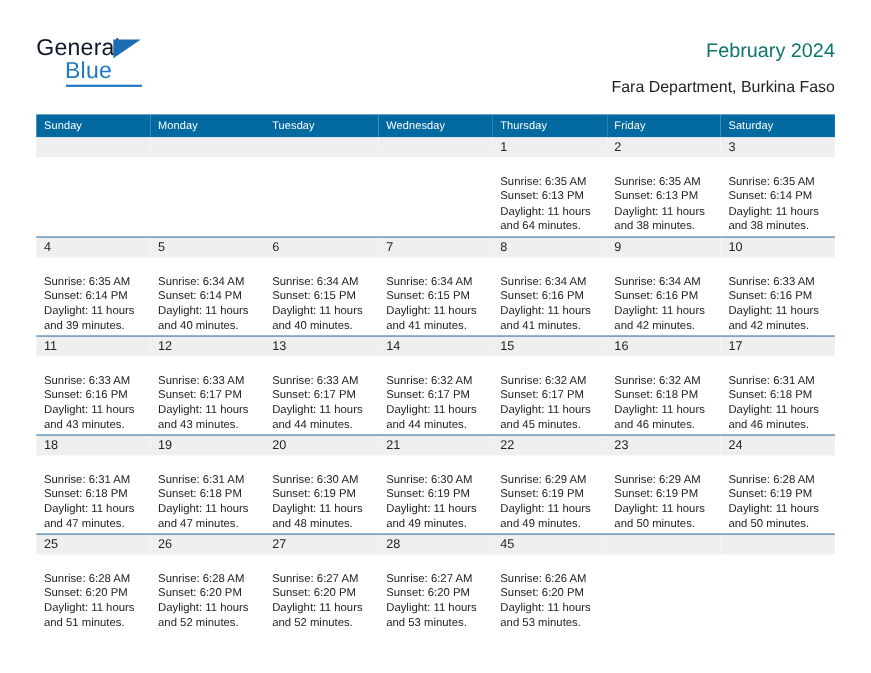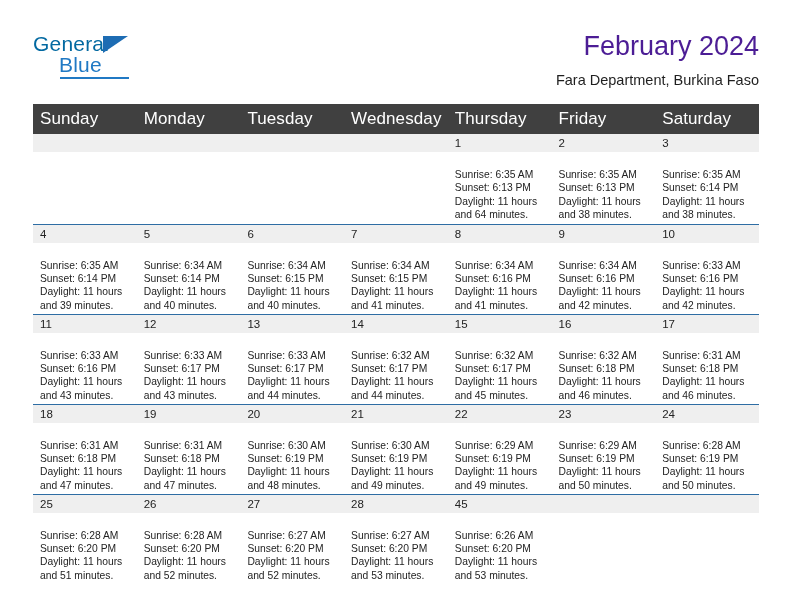--- a/index.html
+++ b/index.html
@@ -38,21 +38,21 @@
     top: 3px;
     width: 200px;
     height: 56px;
   }
   .brand-general {
     position: absolute;
     left: 0;
     top: 0;
     font-size: 21px;
     letter-spacing: 0.2px;
-    color: #0369a1;
+    color: #0f172a;
     line-height: 22px;
     font-family: "Liberation Sans", sans-serif;
   }
   .brand-tri {
     position: absolute;
     left: 70px;
     top: 3px;
     width: 0;
     height: 0;
     border-left: 25px solid #1d6cb3;
@@ -76,23 +76,23 @@
     background: #2079c4;
   }
 
   .titles {
     position: absolute;
     right: 0;
     top: 0;
     text-align: right;
   }
   .month-title {
-    font-size: 27px;
+    font-size: 18px;
     font-weight: normal;
-    color: #4c1d95;
+    color: #0f766e;
     line-height: 33px;
     white-space: nowrap;
   }
   .subtitle {
     font-size: 14.5px;
     color: #1f1f1f;
     line-height: 20px;
     margin-top: 7px;
     white-space: nowrap;
     text-align: right;
@@ -107,23 +107,23 @@
   }
 
   table.cal {
     border-collapse: collapse;
     table-layout: fixed;
     width: 726px;
   }
   table.cal col { width: 103.71px; }
 
   thead th {
-    background: #404040;
+    background: #0369a1;
     color: #ffffff;
-    font-size: 17px;
+    font-size: 10px;
     font-weight: normal;
     text-align: left;
     padding: 5px 0 5px 7px;
     height: 20px;
     box-sizing: border-box;
     vertical-align: middle;
     letter-spacing: 0.1px;
   }
 
   tbody tr.week {

